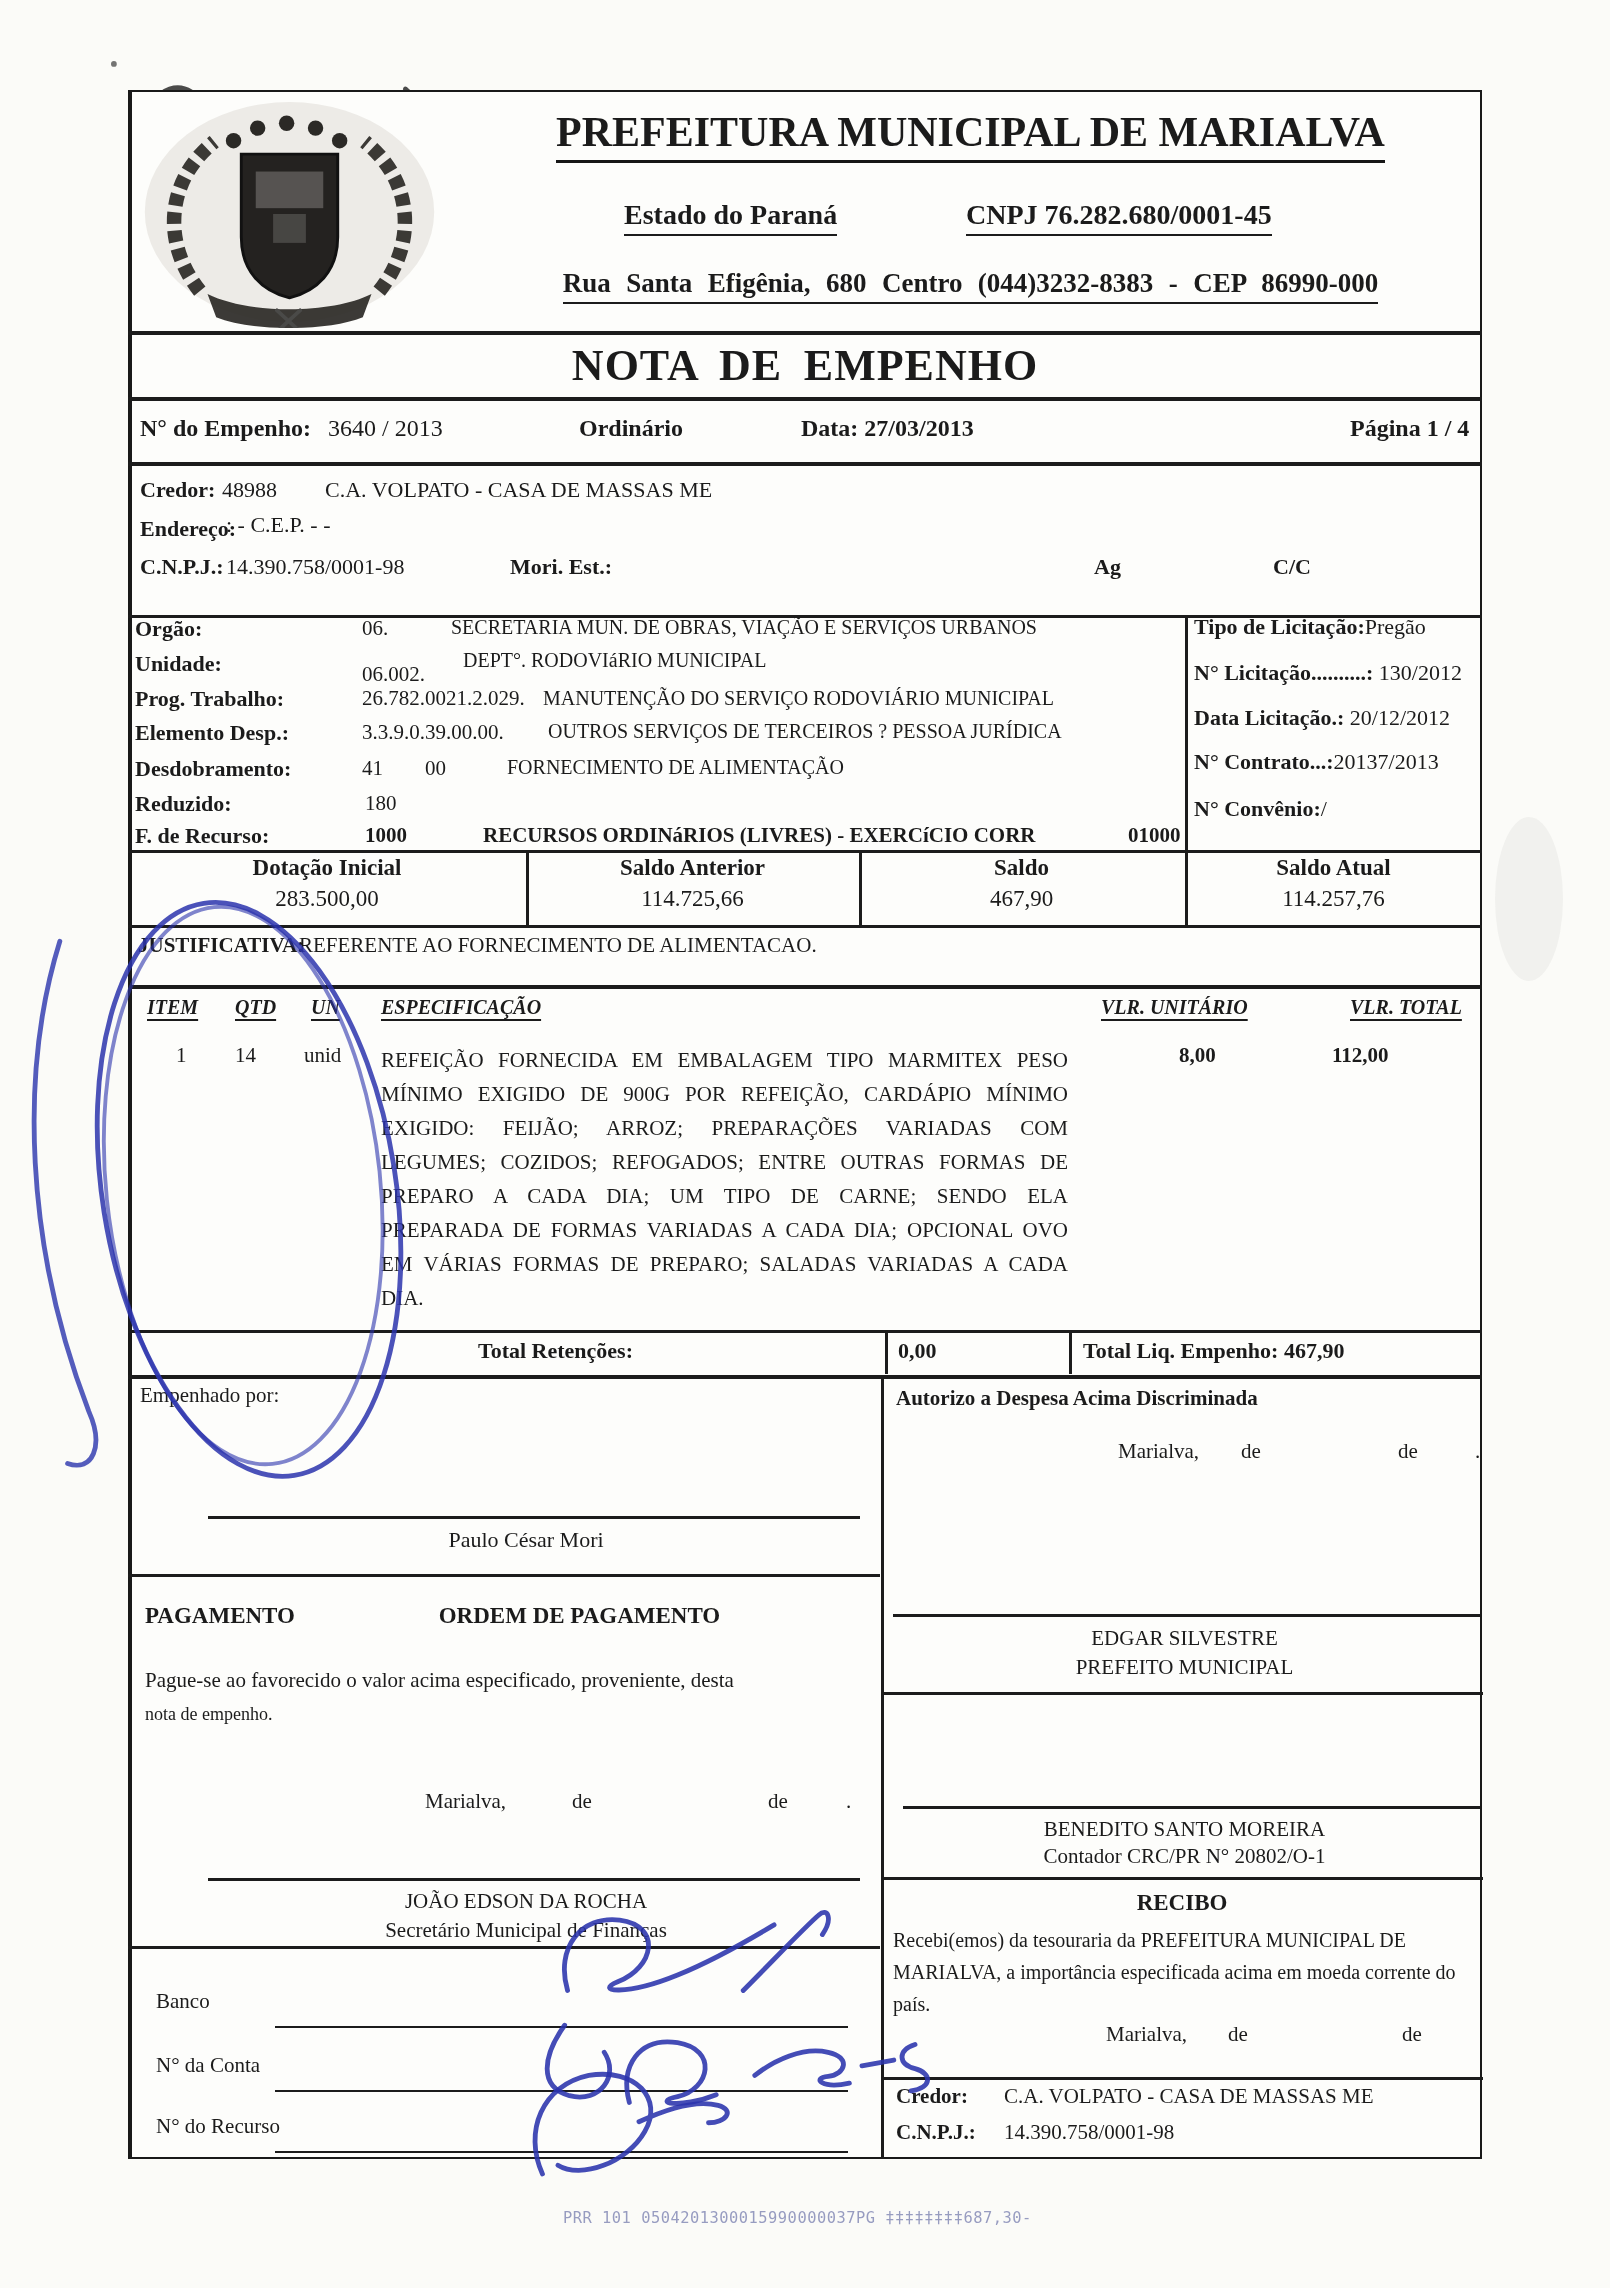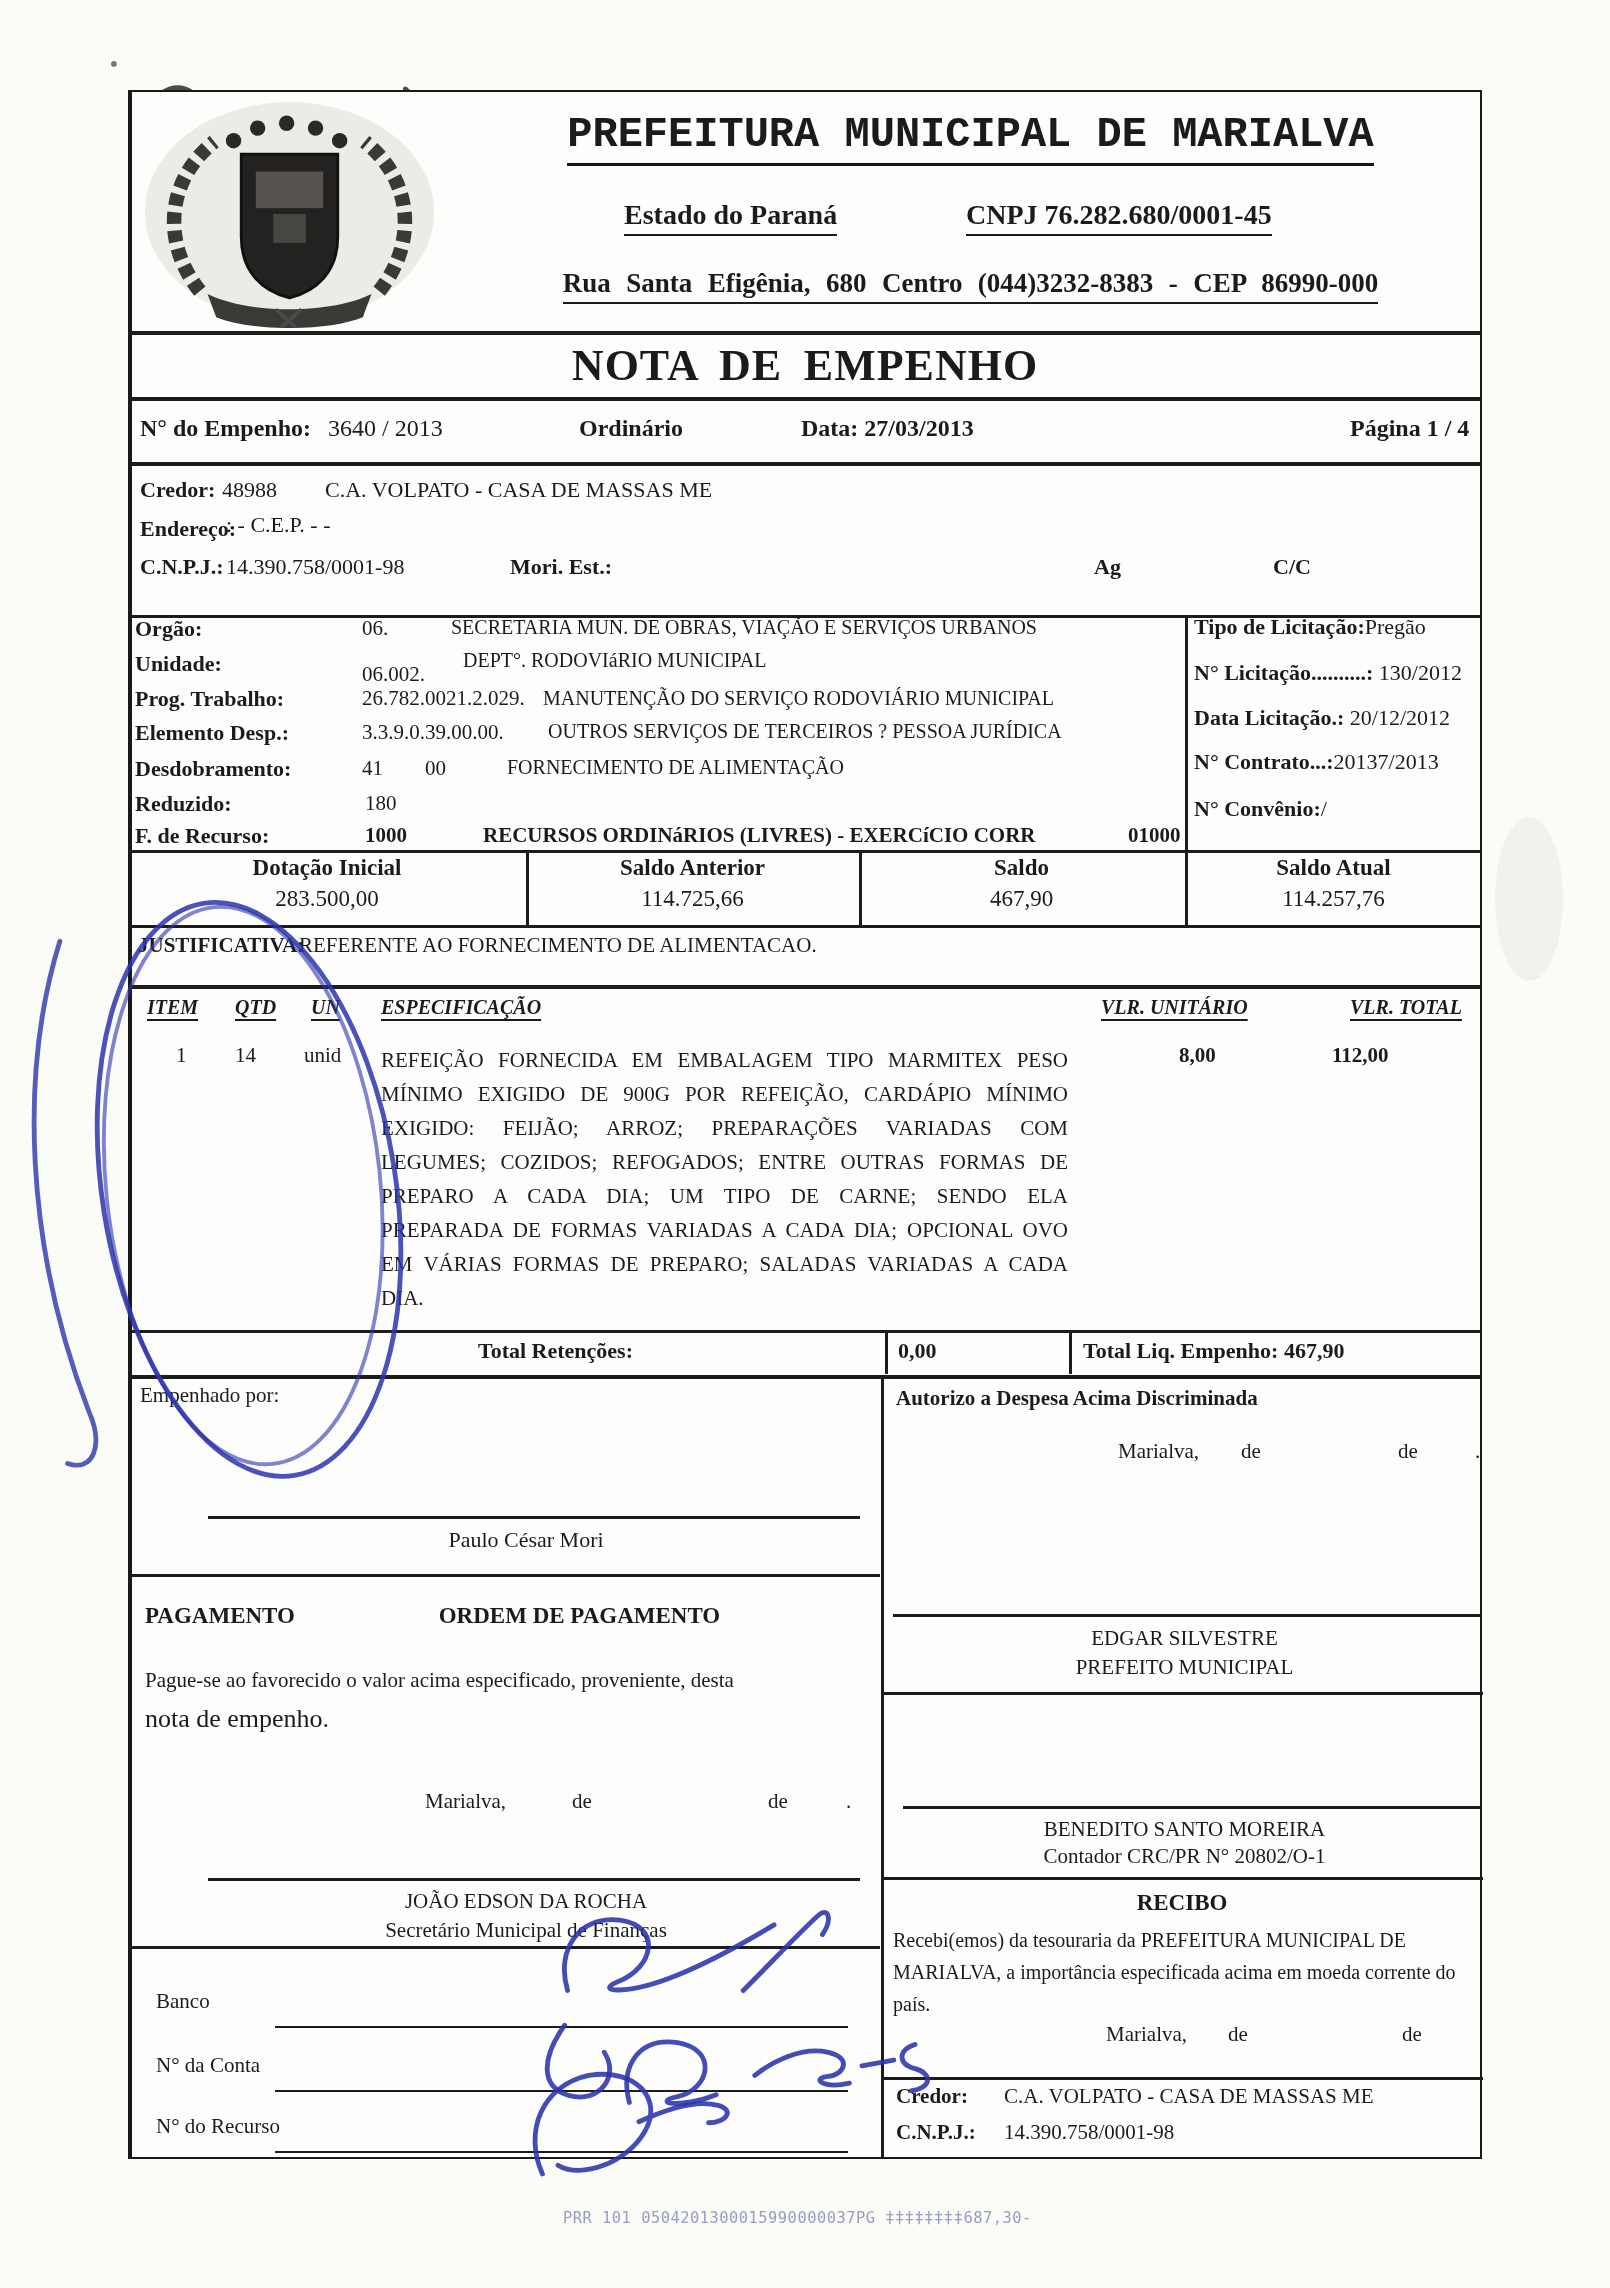--- a/index.html
+++ b/index.html
@@ -4,21 +4,21 @@
 <style>
   html,body{margin:0;padding:0;background:#e8e8e5;}
   .page{position:relative;width:1610px;height:2288px;background:#fbfbf8;overflow:hidden;}
   .abs{position:absolute;}
   .t{position:absolute;font-family:"Liberation Serif",serif;color:#1b1b1b;white-space:nowrap;}
   .b{font-weight:700;}
   .c{text-align:center;}
   .r{text-align:left;}
   .hl{position:absolute;background:#1c1c1c;}
   .ul{border-bottom:2.9px solid #1c1c1c;padding-bottom:2.9px;display:inline-block;}
-  .ul4{border-bottom:3.9px solid #161616;padding-bottom:3.9px;display:inline-block;font-family:Liberation Mono, monospace;}
+  .ul4{border-bottom:3.9px solid #161616;padding-bottom:3.9px;display:inline-block;}
   .ith{font-style:italic;font-weight:700;text-decoration:underline;text-decoration-thickness:2.4px;text-underline-offset:4.8px;}
   .doc{position:absolute;left:128px;top:90px;width:1354px;height:2069px;border:2.9px solid #191919;border-left-width:4.8px;background:#fdfdfb;box-sizing:border-box;}
   .smudge{position:absolute;border-radius:50%;background:rgba(110,110,118,0.07);}
   .jst{white-space:normal;text-align:justify;}
 </style>
 </head>
 <body>
 
 <div class="page">
 
@@ -187,21 +187,21 @@
   <div class="hl" style="left:881px;top:1375px;width:2.9px;height:784px"></div>
 
   <div class="t" style="left:140px;top:1383px;font-size:21px">Empenhado por:</div>
   <div class="hl" style="left:208px;top:1516px;width:652px;height:2.9px"></div>
   <div class="t c" style="left:169px;top:1527px;width:714px;font-size:22px">Paulo César Mori</div>
   <div class="hl" style="left:128px;top:1574px;width:752px;height:2.9px"></div>
 
   <div class="t b" style="left:145px;top:1603px;font-size:23px">PAGAMENTO</div>
   <div class="t b c" style="left:348px;top:1603px;width:463px;font-size:23px">ORDEM DE PAGAMENTO</div>
   <div class="t" style="left:145px;top:1668px;font-size:21px">Pague-se ao favorecido o valor acima especificado, proveniente, desta</div>
-  <div class="t" style="left:145px;top:1704px;font-size:26px">nota de empenho.</div>
+  <div class="t" style="left:145px;top:1704px;font-size:18px">nota de empenho.</div>
 
   <div>
     <span class="t" style="left:425px;top:1789px;font-size:21px">Marialva,</span>
     <span class="t" style="left:572px;top:1789px;font-size:21px">de</span>
     <span class="t" style="left:768px;top:1789px;font-size:21px">de</span>
     <span class="t" style="left:846px;top:1789px;font-size:21px">.</span>
   </div>
 
   <div class="hl" style="left:208px;top:1878px;width:652px;height:2.9px"></div>
   <div class="t c" style="left:169px;top:1918px;width:714px;font-size:21px">Secretário Municipal de Finanças</div>

